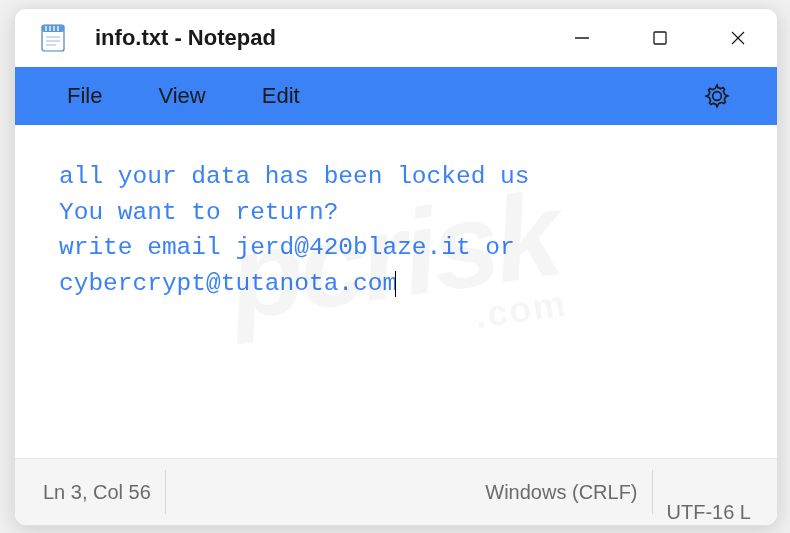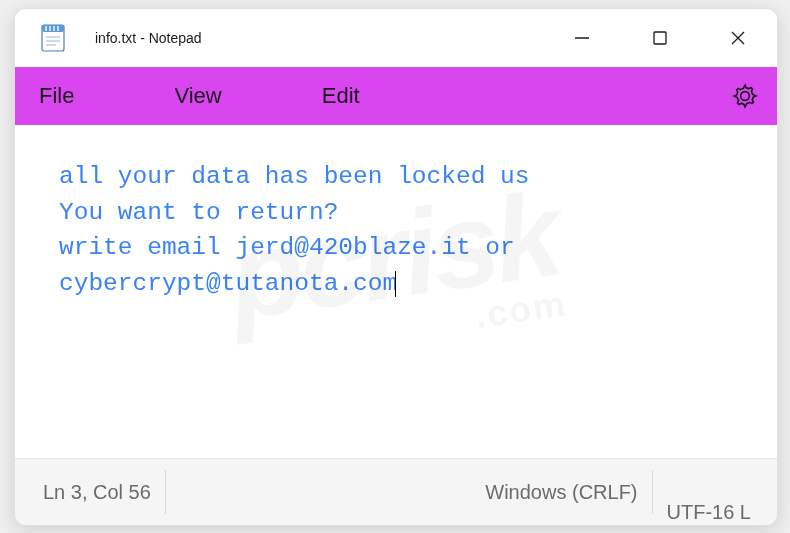--- a/index.html
+++ b/index.html
@@ -34,44 +34,44 @@
     }
     .app-icon {
       width: 28px;
       height: 28px;
       margin-right: 28px;
       display: flex;
       align-items: center;
       justify-content: center;
     }
     .title-text {
-      font-size: 14px;
+      font-size: 22px;
       color: #1a1a1a;
-      font-weight: 400;
+      font-weight: 700;
       flex: 1;
     }
     .win-controls {
       display: flex;
       height: 100%;
     }
     .win-btn {
       width: 78px;
       height: 100%;
       display: flex;
       align-items: center;
       justify-content: center;
       cursor: pointer;
     }
     .menubar {
       height: 58px;
       display: flex;
       align-items: center;
-      padding: 0 12px;
-      gap: 76px;
-      background: #d946ef;
+      padding: 0 40px;
+      gap: 32px;
+      background: #3b82f6;
     }
     .menu-item {
       font-size: 22px;
       color: #1a1a1a;
       cursor: pointer;
       padding: 6px 12px;
     }
     .spacer { flex: 1; }
     .settings-btn {
       width: 40px;

